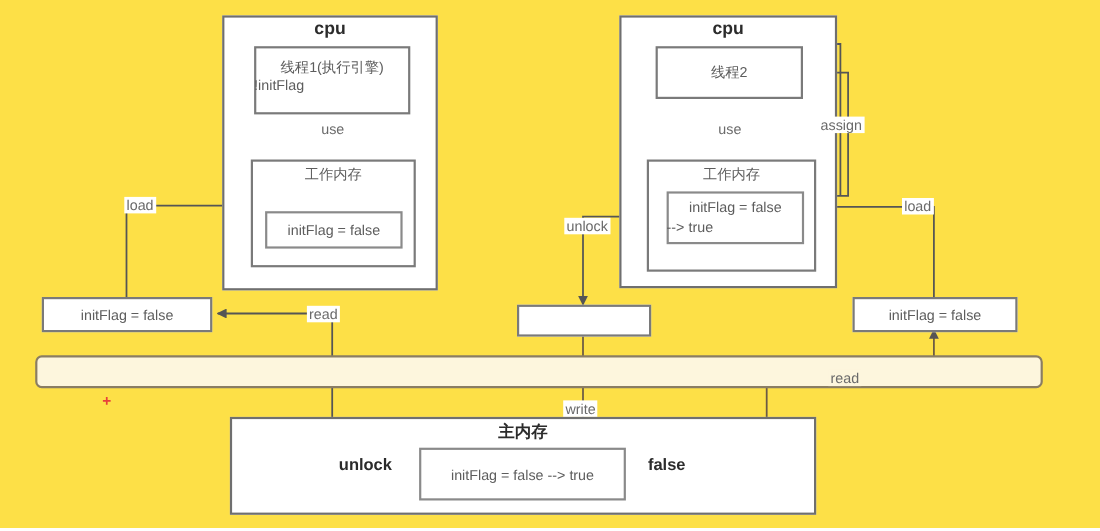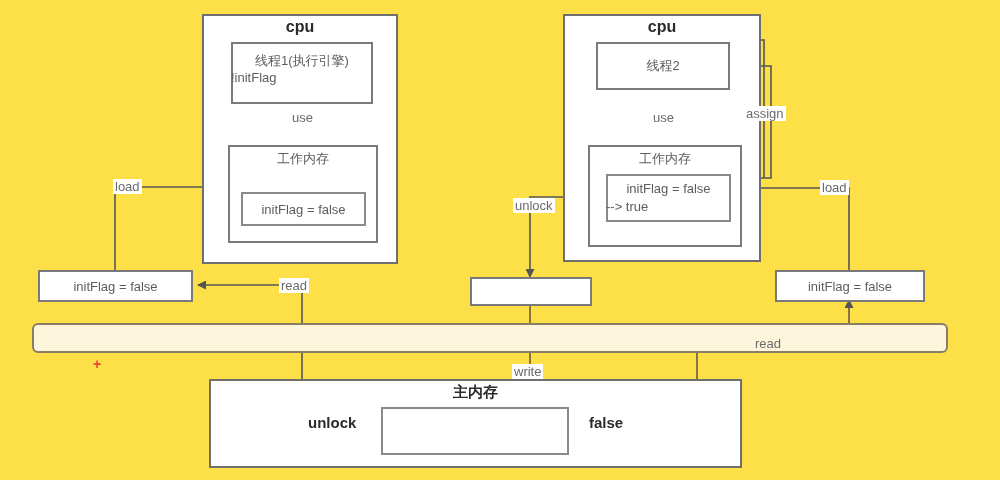--- a/index.html
+++ b/index.html
@@ -102,14 +102,15 @@
   <div class="cross" style="left:93px;top:356px;">+</div>
 
   <div class="edge-lbl" style="left:512px;top:364px;">write</div>
   <div class="edge-lbl onbus" style="left:753px;top:336px;">read</div>
 
   <div class="box" style="left:209px;top:379px;width:533px;height:89px;"></div>
   <div class="lbl title-cn" style="left:209px;top:383px;width:533px;text-align:center;font-size:15px;">主内存</div>
   <div class="lbl" style="left:308px;top:414px;font-size:15px;font-weight:bold;color:#2b2b2b;">unlock</div>
   <div class="lbl" style="left:589px;top:414px;font-size:15px;font-weight:bold;color:#2b2b2b;">false</div>
   <div class="box inner" style="left:381px;top:407px;width:188px;height:48px;"></div>
+  <div class="lbl center" style="left:381px;top:407px;width:188px;height:48px;font-size:13px;">initFlag = false --&gt; true</div>
 
 </div>
 
 </body></html>

